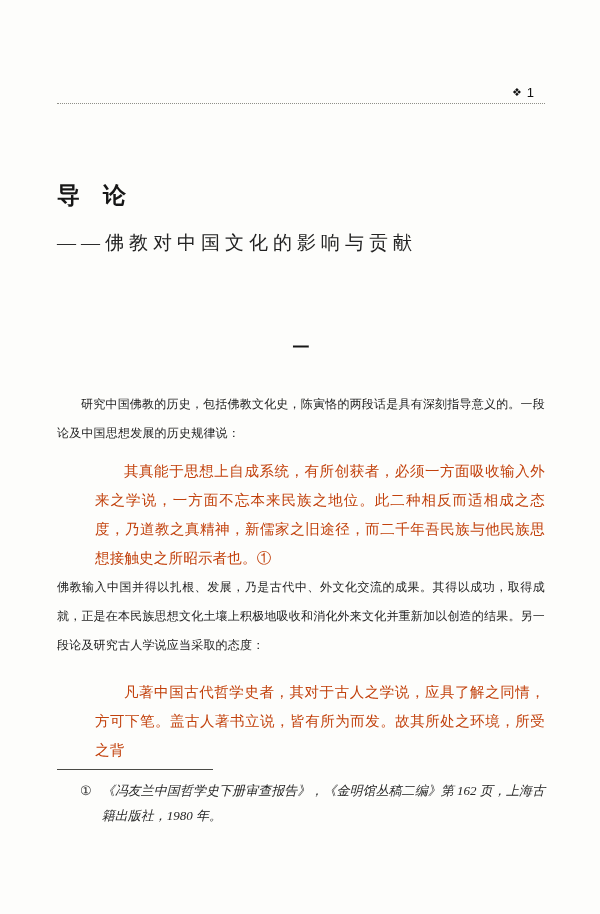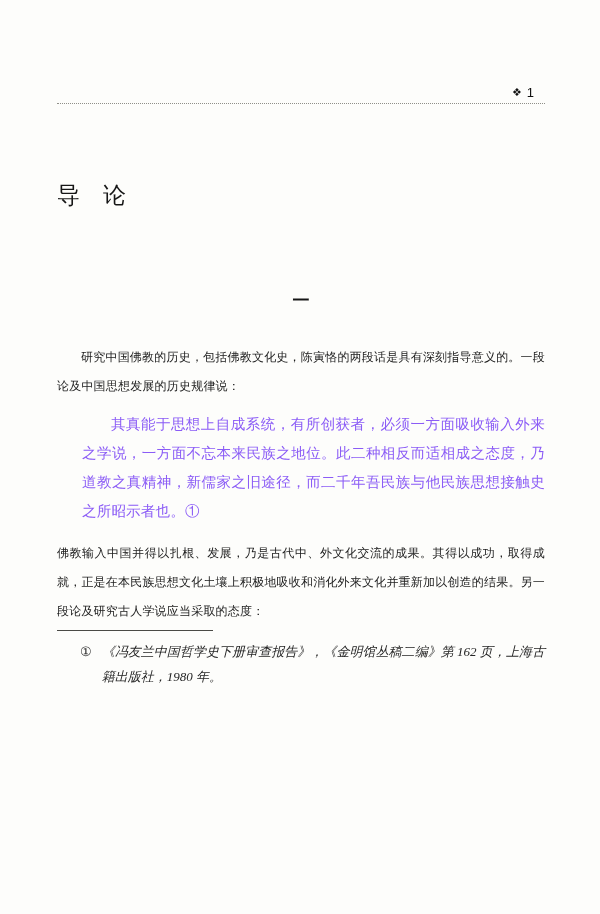--- a/index.html
+++ b/index.html
@@ -35,21 +35,21 @@
   }
   .page-marker .diamond {
     font-size: 11px;
     position: relative;
     top: -1px;
     margin-right: 4px;
   }
   .title {
     margin: 80px 0 0 0;
     font-family: "Liberation Sans", "DejaVu Sans", sans-serif;
-    font-weight: 400;
+    font-weight: 700;
     font-size: 23px;
     line-height: 1;
     color: #161616;
   }
   .subtitle {
     margin: 25px 0 0 0;
     font-weight: 400;
     font-size: 19px;
     line-height: 1.15;
     letter-spacing: 5px;
@@ -69,30 +69,30 @@
     letter-spacing: 0.2px;
     line-height: 29px;
     text-align: justify;
     color: #1c1c1c;
   }
   .body-para.first {
     margin-top: 34px;
     text-indent: 2em;
   }
   .body-para.follow {
-    margin-top: 13px;
+    margin-top: 0;
   }
   .quote {
-    margin: 9px 0 0 25px;
+    margin: 9px 0 0 38px;
     font-size: 14.5px;
     letter-spacing: 0.2px;
     line-height: 29px;
     text-indent: 2em;
     text-align: justify;
-    color: #8b5cf6;
+    color: #c2410c;
   }
   .quote.second {
     margin-top: 18px;
   }
   .footnote-rule {
     margin-top: 4px;
     width: 156px;
     border-top: 1px solid #4a4a46;
   }
   .footnote {
@@ -121,29 +121,31 @@
 <div class="page">
 
   <div class="header">
     <span class="page-marker">
       <span class="diamond">❖</span><span>1</span>
     </span>
   </div>
 
   <h1 class="title">导　论</h1>
 
+  <h2 class="subtitle">——佛教对中国文化的影响与贡献</h2>
 
   <div class="section-marker">一</div>
 
   <p class="body-para first">研究中国佛教的历史，包括佛教文化史，陈寅恪的两段话是具有深刻指导意义的。一段论及中国思想发展的历史规律说：</p>
 
   <div class="quote">其真能于思想上自成系统，有所创获者，必须一方面吸收输入外来之学说，一方面不忘本来民族之地位。此二种相反而适相成之态度，乃道教之真精神，新儒家之旧途径，而二千年吾民族与他民族思想接触史之所昭示者也。①</div>
 
   <p class="body-para follow">佛教输入中国并得以扎根、发展，乃是古代中、外文化交流的成果。其得以成功，取得成就，正是在本民族思想文化土壤上积极地吸收和消化外来文化并重新加以创造的结果。另一段论及研究古人学说应当采取的态度：</p>
 
+  <div class="quote second">凡著中国古代哲学史者，其对于古人之学说，应具了解之同情，方可下笔。盖古人著书立说，皆有所为而发。故其所处之环境，所受之背</div>
 
   <div class="footnote-rule"></div>
 
   <div class="footnote">
     <span class="fn-marker">①</span>
     <span class="fn-text">《冯友兰中国哲学史下册审查报告》，《金明馆丛稿二编》第 162 页，上海古籍出版社，1980 年。</span>
   </div>
 
 </div>
 

